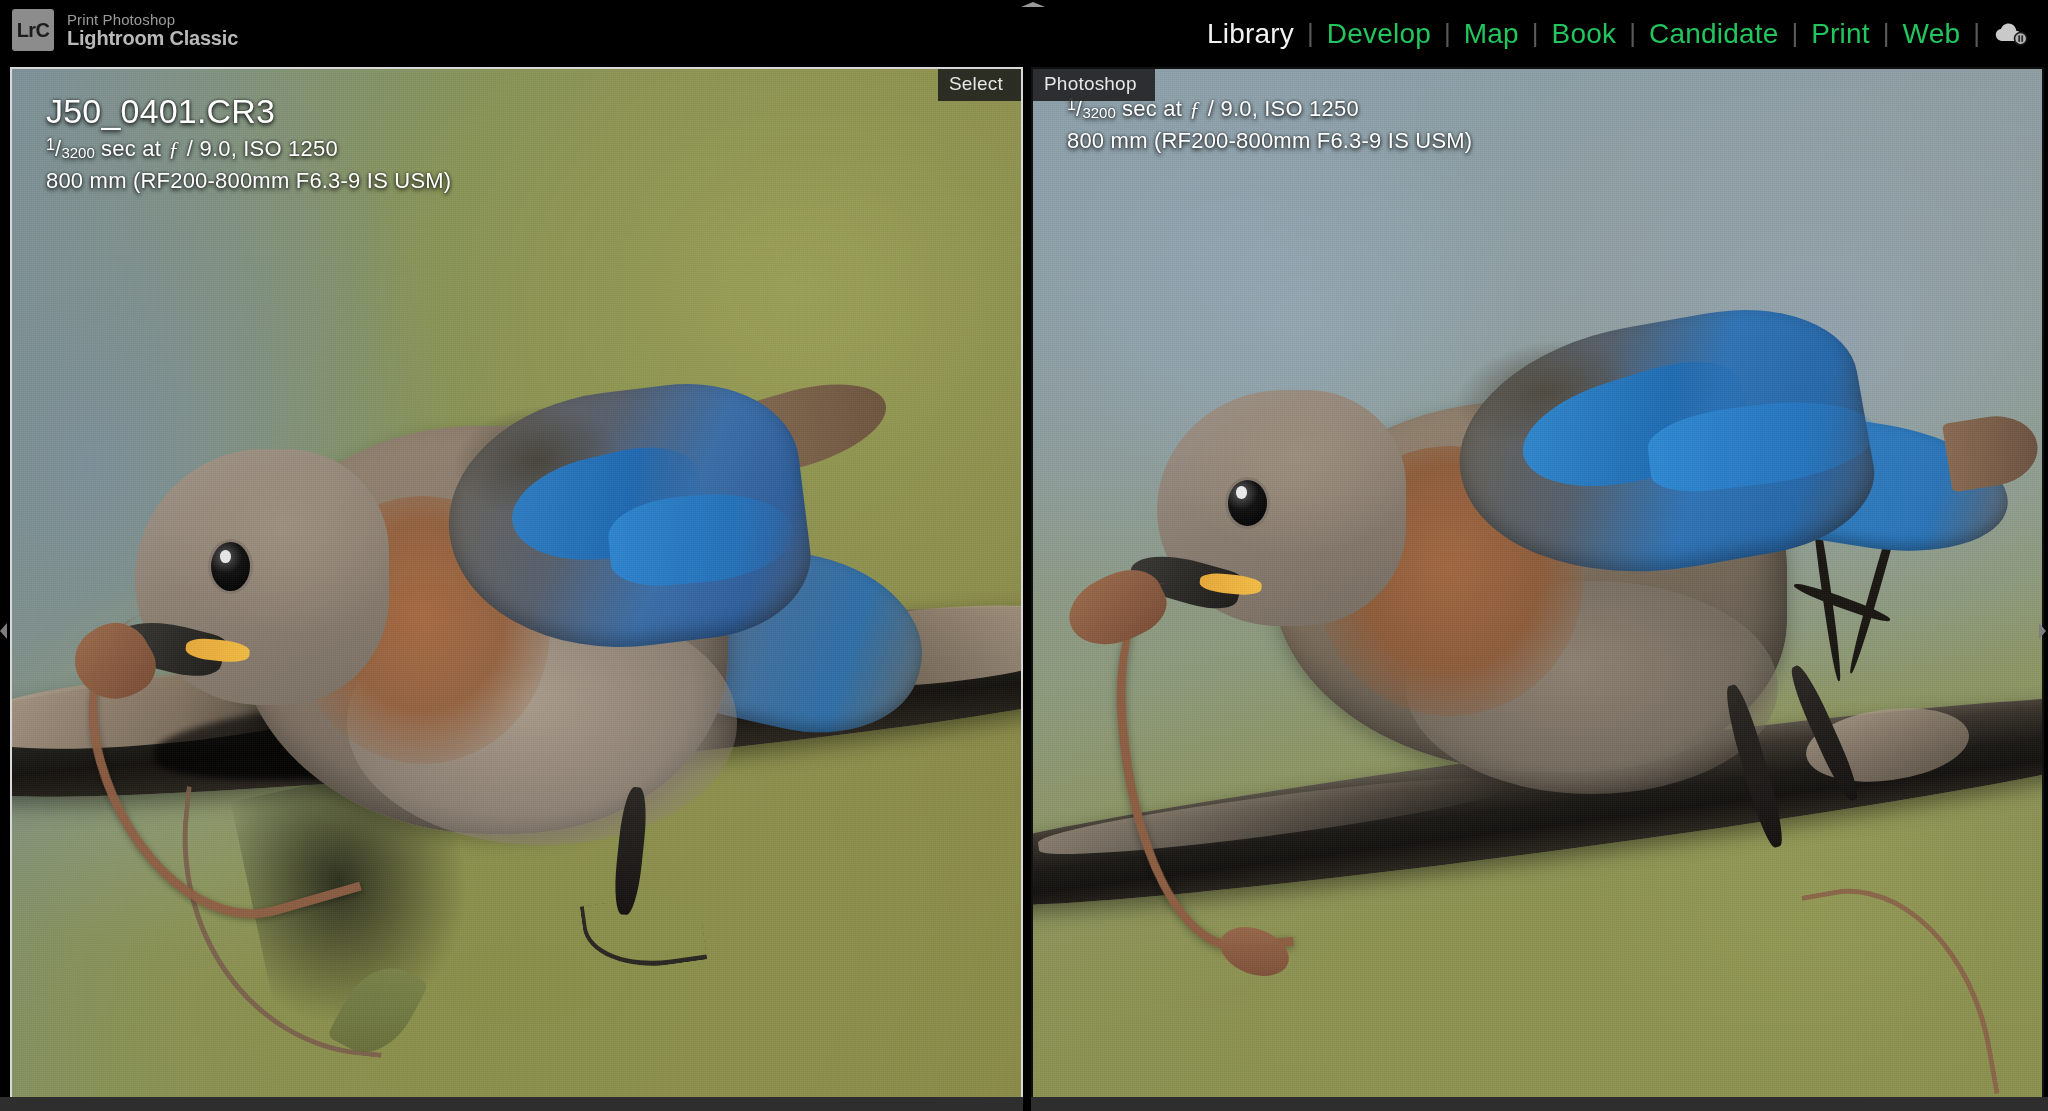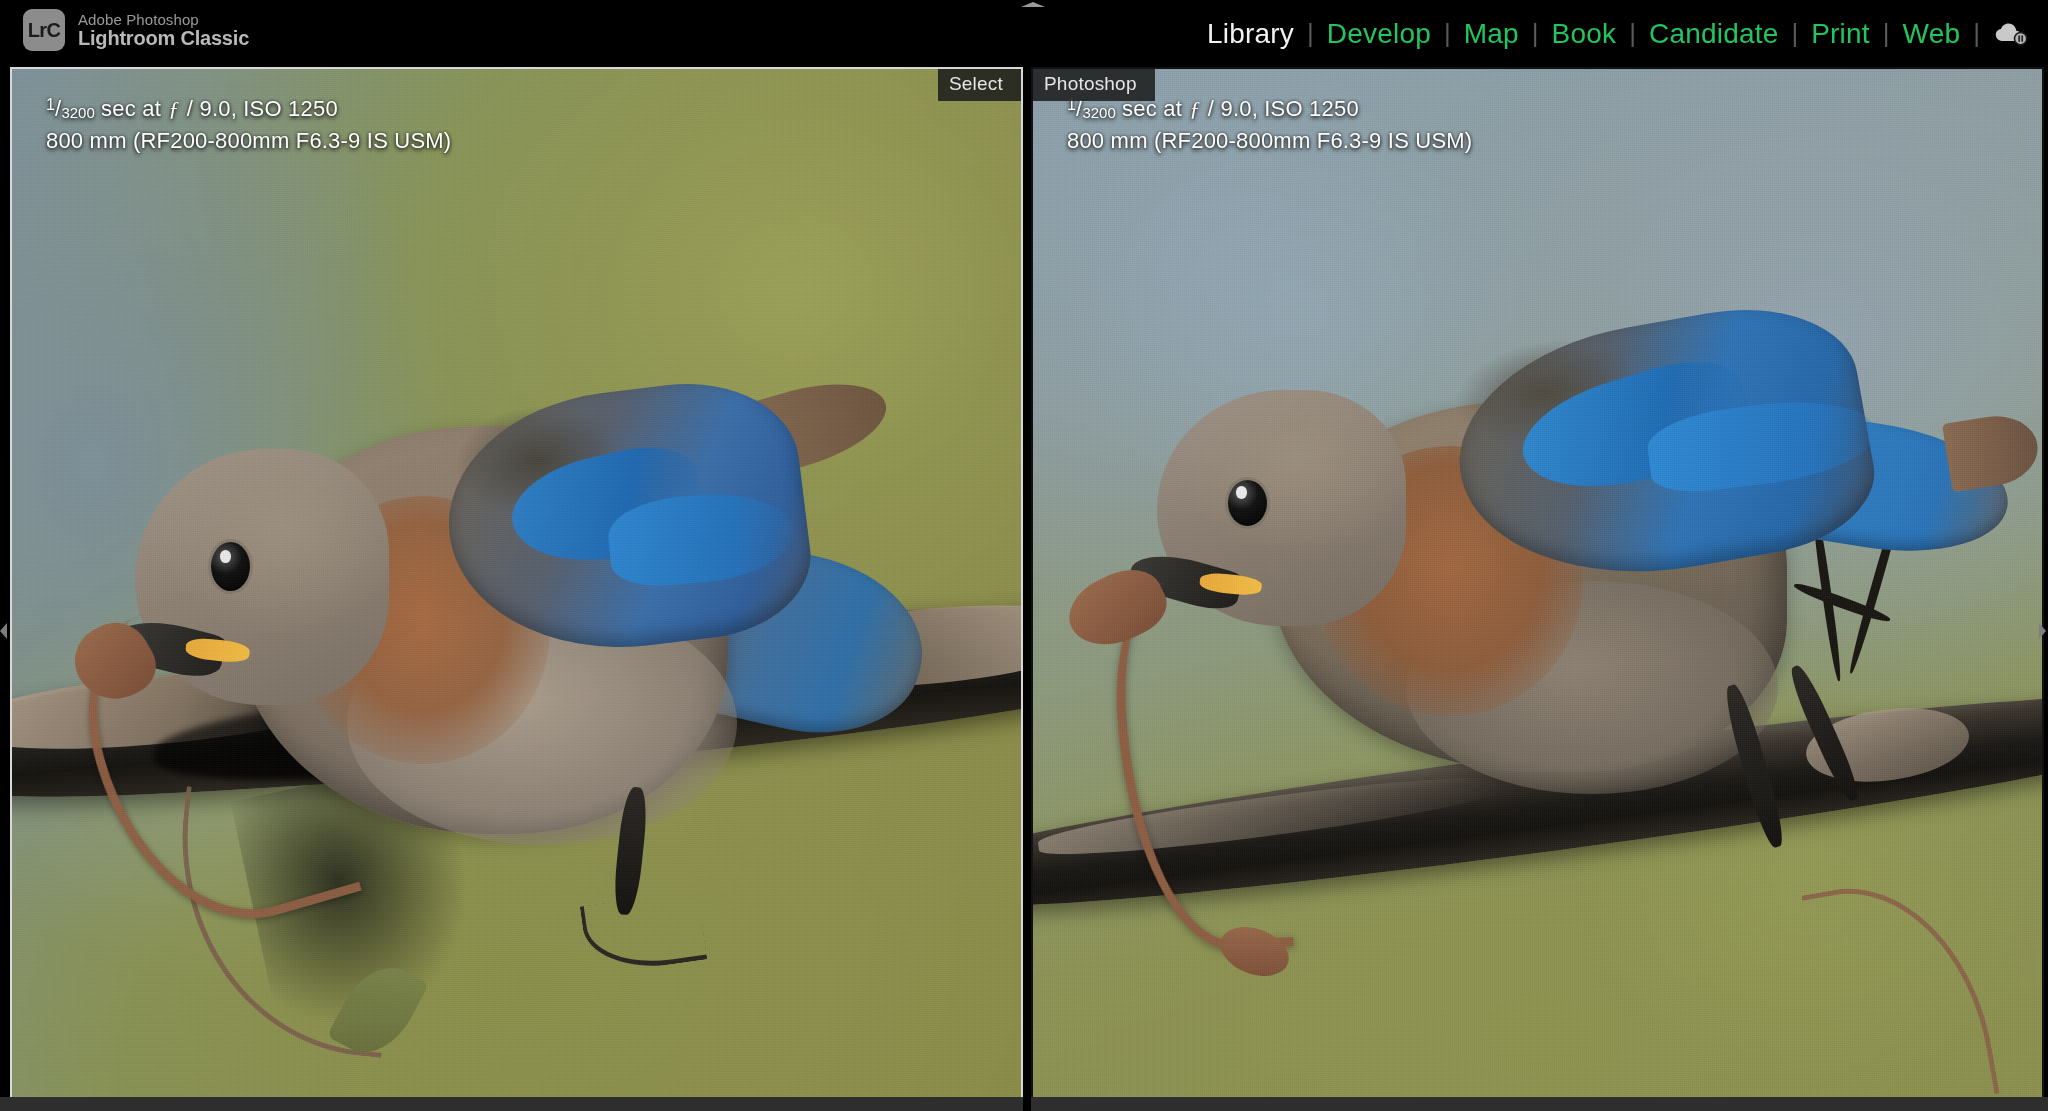--- a/index.html
+++ b/index.html
@@ -14,25 +14,24 @@
   #app { position:relative; width:2048px; height:1111px; background:#000; }
 
   
   .topbar {
     position:absolute; left:0; top:0; width:2048px; height:67px;
     background:#000;
   }
 
   .brand { position:absolute; left:12px; top:9px; display:flex; align-items:center; }
   .lrc-badge {
-    width:42px; height:42px; border-radius:9px; background:#8c8c8c;
+    width:42px; height:42px; border-radius:3px; background:#8c8c8c;
     display:flex; align-items:center; justify-content:center;
     color:#1c1c1c; font-size:20px; font-weight:bold; letter-spacing:-0.6px;
     font-family:"Liberation Sans", sans-serif;
-    margin-left:11px;
   }
   .brand-text { margin-left:13px; line-height:1.04; padding-top:1px; }
   .brand-line1 { font-size:15px; color:#9a9a9a; letter-spacing:.1px; }
   .brand-line2 { font-size:20px; color:#b9b9b9; font-weight:bold; letter-spacing:-.2px; margin-top:1px;}
 
   
   .top-handle {
     position:absolute; left:1017px; top:0px; width:32px; height:8px;
     background:#000;
   }
@@ -446,21 +445,21 @@
 </head>
 <body>
 
 <div id="app">
 
   <div class="topbar">
 
     <div class="brand">
       <div class="lrc-badge">LrC</div>
       <div class="brand-text">
-        <div class="brand-line1">Adobe Photoshop</div>
+        <div class="brand-line1">Print Photoshop</div>
         <div class="brand-line2">Lightroom Classic</div>
       </div>
     </div>
 
     <div class="top-handle">
       <i></i>
     </div>
 
     <div class="modules">
       <span class="module active">Library</span>
@@ -526,20 +525,21 @@
             </div>
           <div class="legA"></div>
           <div class="footA"></div>
           <div class="wormA"></div>
           <div class="wormA2"></div>
         </div>
 
         <div class="grain"></div>
 
         <div class="meta">
+          <div class="meta-file">J50_0401.CR3</div>
           <div class="meta-line">
             <span class="frac">
               <span class="num">1</span>
                 <span class="slash">/</span>
                 <span class="den">3200</span>
             </span>
             <span>sec at</span>
             <span class="ital">ƒ</span>
             <span>/</span>
             <span>9.0</span><span>,</span>

